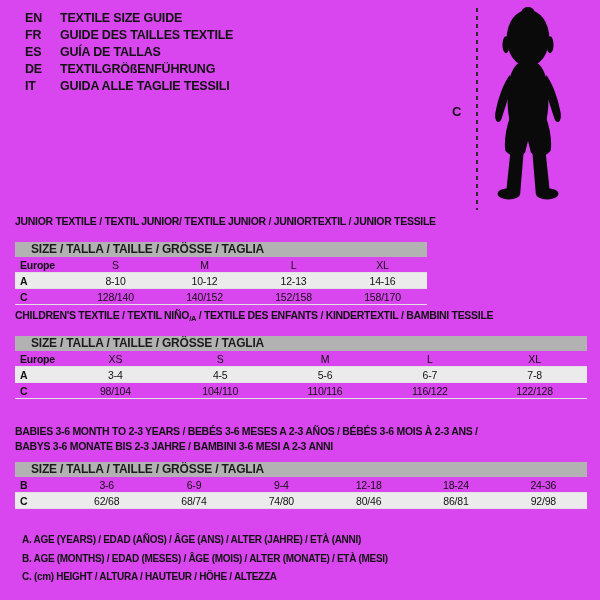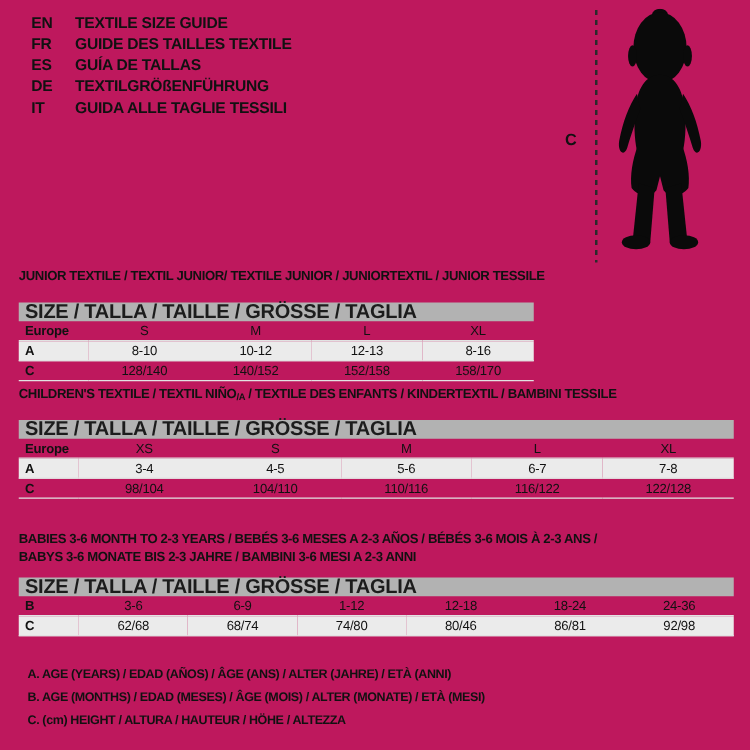--- a/index.html
+++ b/index.html
@@ -1,38 +1,38 @@
 <!DOCTYPE html>
 <html><head>
 <meta charset="utf-8">
 <style>
   html,body{margin:0;padding:0;}
   .page{
-    position:relative;width:600px;height:600px;background:#be185d;overflow:hidden;
+    position:relative;width:600px;height:600px;background:#d946ef;overflow:hidden;
     font-family:"Liberation Sans","DejaVu Sans",sans-serif;color:#111;
   }
   
   .lang-block{position:absolute;left:25px;top:9px;}
   .lang-row{display:flex;height:17px;align-items:center;}
   .lang-code{width:35px;font-size:12.5px;font-weight:700;letter-spacing:-0.2px;}
   .lang-title{font-size:12.5px;font-weight:700;letter-spacing:-0.2px;}
   
   .measure-label{position:absolute;left:452px;top:104px;font-size:13px;font-weight:700;}
   .height-line{
     position:absolute;left:476px;top:8px;width:2px;height:202px;
     background:repeating-linear-gradient(to bottom,#2b2b2b 0 4px,transparent 4px 8px);
   }
   .baby-svg{position:absolute;left:484px;top:7px;}
   
   .size-section{position:absolute;left:15px;}
   .section-title{font-size:10.5px;font-weight:700;letter-spacing:-0.3px;white-space:nowrap;}
   .title-sub{font-size:7.5px;display:inline-block;transform:translateY(2px);}
   .header-bar{
-    background:#b2b2b2;height:15px;line-height:15px;padding-left:5px;
-    font-size:16px;font-weight:700;letter-spacing:-0.2px;color:#1c1c1c;
+    background:#b2b2b2;height:15px;line-height:15px;padding-left:16px;
+    font-size:12px;font-weight:700;letter-spacing:-0.2px;color:#1c1c1c;
   }
   table.size-table{border-collapse:collapse;table-layout:fixed;}
   table.size-table td{
     height:15px;padding:0;font-size:10.5px;letter-spacing:-0.2px;
     text-align:center;vertical-align:middle;border-bottom:1px solid #e2e2e2;
   }
   table.size-table td.rowlabel{text-align:left;padding-left:5px;font-weight:700;}
   table.size-table tr:nth-child(2) td{background:#ebebeb;}
   #sec-junior{top:215px;width:412px;}
   #sec-junior .section-title{margin-bottom:15px;}
@@ -110,21 +110,21 @@
         <td>S</td>
         <td>M</td>
         <td>L</td>
         <td>XL</td>
       </tr>
       <tr>
         <td class="rowlabel">A</td>
         <td>8-10</td>
         <td>10-12</td>
         <td>12-13</td>
-        <td>8-16</td>
+        <td>14-16</td>
       </tr>
       <tr>
         <td class="rowlabel">C</td>
         <td>128/140</td>
         <td>140/152</td>
         <td>152/158</td>
         <td>158/170</td>
       </tr>
     </tbody>
       </table>
@@ -185,21 +185,21 @@
           <col>
           <col>
           <col>
           <col>
         </colgroup>
       <tbody>
           <tr>
         <td class="rowlabel">B</td>
         <td>3-6</td>
         <td>6-9</td>
-        <td>1-12</td>
+        <td>9-4</td>
         <td>12-18</td>
         <td>18-24</td>
         <td>24-36</td>
       </tr>
       <tr>
         <td class="rowlabel">C</td>
         <td>62/68</td>
         <td>68/74</td>
         <td>74/80</td>
         <td>80/46</td>

